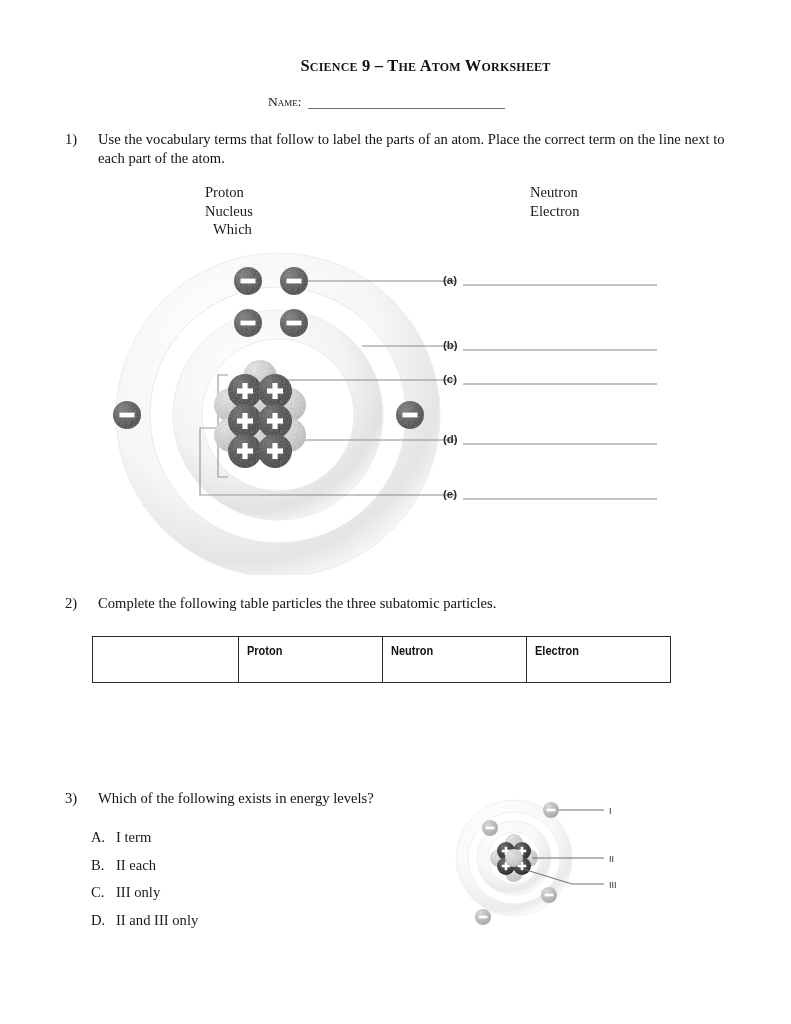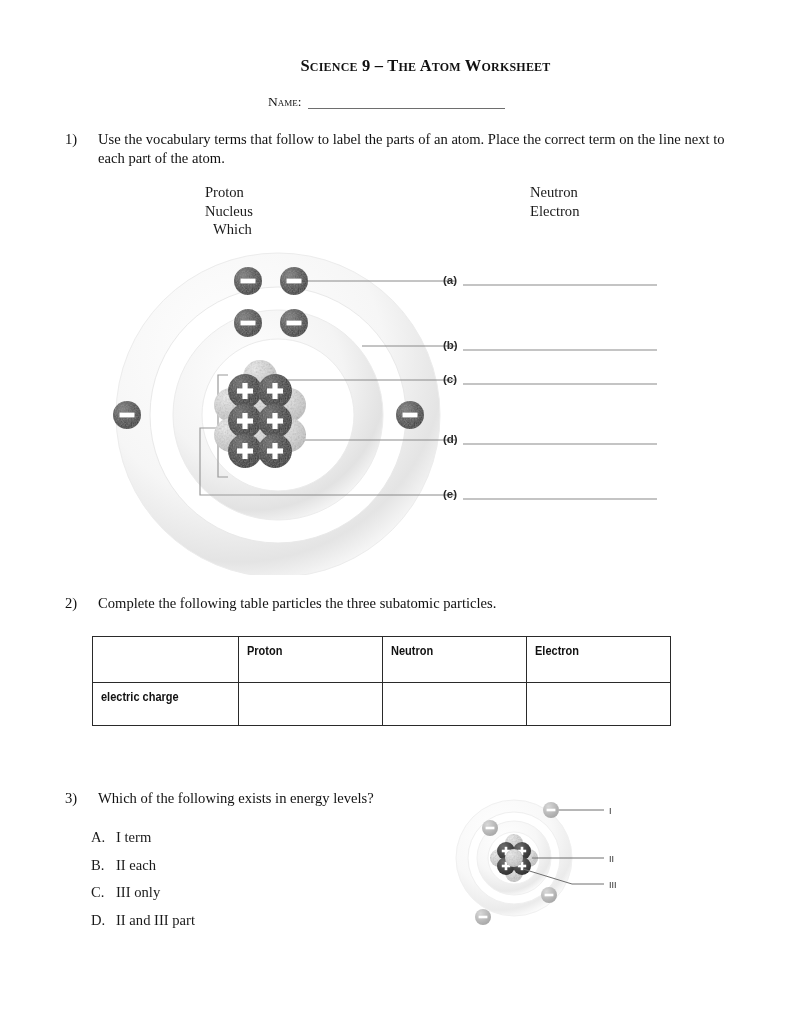--- a/index.html
+++ b/index.html
@@ -367,54 +367,40 @@
       <td class="cx">
         <span class="tbl-txt">Proton</span>
       </td>
       <td class="cx">
         <span class="tbl-txt">Neutron</span>
       </td>
       <td class="cx">
         <span class="tbl-txt">Electron</span>
       </td>
     </tr>
-    <tr>
-      <td class="c0">
-        <span class="tbl-txt">electric charge</span>
-      </td>
-      <td class="cx">
-        <span class="tbl-txt"></span>
-      </td>
-      <td class="cx">
-        <span class="tbl-txt"></span>
-      </td>
-      <td class="cx">
-        <span class="tbl-txt"></span>
-      </td>
-    </tr>
   </tbody>
     </table>
 
   <div class="q" id="q3">
     <span class="q-num">3)</span>
     <span class="q-body">Which of the following exists in energy levels?</span>
   </div>
 
   <div class="mc">
     <span class="opt">
       <span class="opt-k">A.</span><span>I term</span>
     </span>
     <span class="opt">
       <span class="opt-k">B.</span><span>II each</span>
     </span>
     <span class="opt">
       <span class="opt-k">C.</span><span>III only</span>
     </span>
     <span class="opt">
-      <span class="opt-k">D.</span><span>II and III part</span>
+      <span class="opt-k">D.</span><span>II and III only</span>
     </span>
   </div>
 
   <div id="small-atom">
     <svg width="180" height="152" viewBox="0 0 180 152" xmlns="http://www.w3.org/2000/svg">
       <defs>
         <radialGradient id="sShellOut" cx="38%" cy="30%" r="72%">
           <stop offset="0%" stop-color="#ffffff"></stop>
           <stop offset="62%" stop-color="#f8f8f8"></stop>
           <stop offset="90%" stop-color="#ebebeb"></stop>

